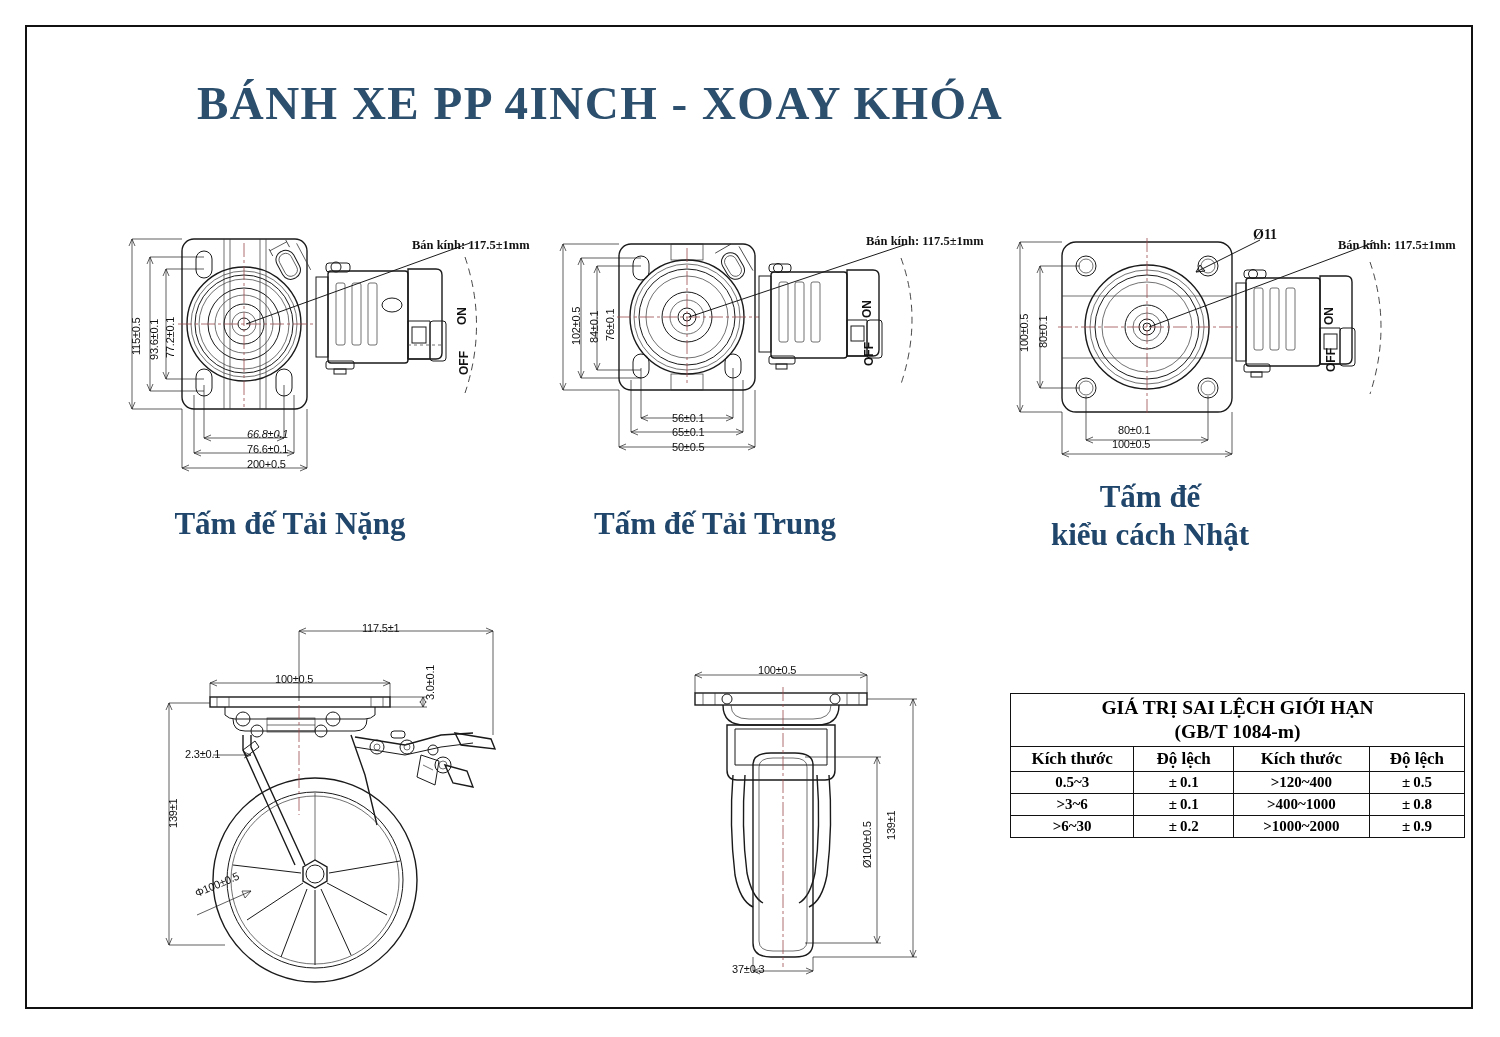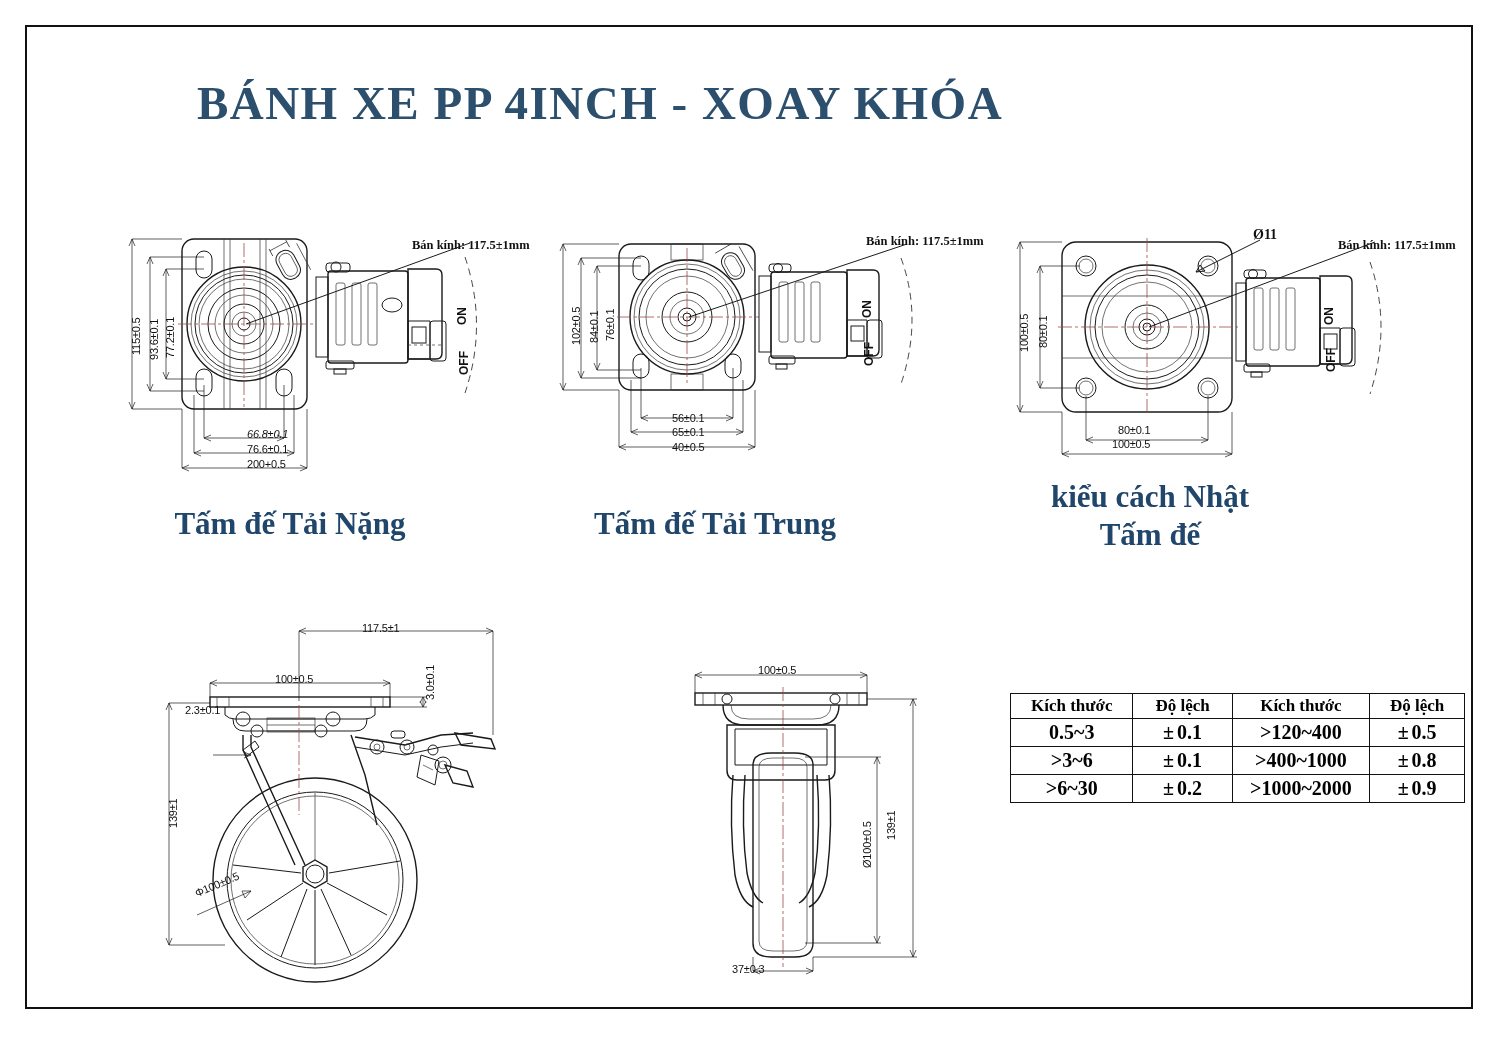--- a/index.html
+++ b/index.html
@@ -53,21 +53,21 @@
     position:absolute;left:1010px;top:693px;width:455px;
     border-collapse:collapse;background:#fff;
     font-family:"Liberation Serif","DejaVu Serif",serif;
   }
   .tol-table td,.tol-table th{
     border:1.6px solid #111;text-align:center;color:#000;
     font-weight:bold;padding:2px 3px;
   }
   .tol-title{font-size:19.5px;line-height:1.22;padding:7px 4px 7px 4px;}
   .tol-head{font-size:17px;padding:6px 3px;}
-  .tol-cell{font-size:20px;padding:5px 3px;}
+  .tol-cell{font-size:15px;padding:5px 3px;}
   .pm{position:relative;}
   .pm::before{content:"\00B1";margin-right:3px;}
 </style>
 </head>
 <body>
 
 <div class="page-border"></div>
 
 <div class="title">BÁNH XE PP 4INCH - XOAY KHÓA</div>
 
@@ -245,21 +245,21 @@
   <path class="dimline" d="M64 219 l7 -3 M64 219 l7 3 M200 219 l-7 -3 M200 219 l-7 3"></path>
   <line class="dimline" x1="64" y1="162" x2="64" y2="219"></line>
   <line class="dimline" x1="200" y1="162" x2="200" y2="219"></line>
 </svg>
 
 <div class="dimtxt v" style="left:570px;top:345px;">102±0.5</div>
 <div class="dimtxt v" style="left:588px;top:343px;">84±0.1</div>
 <div class="dimtxt v" style="left:604px;top:341px;">76±0.1</div>
 <div class="dimtxt" style="left:672px;top:412px;">56±0.1</div>
 <div class="dimtxt" style="left:672px;top:426px;">65±0.1</div>
-<div class="dimtxt" style="left:672px;top:441px;">40±0.5</div>
+<div class="dimtxt" style="left:672px;top:441px;">50±0.5</div>
 <div class="note" style="left:866px;top:234px;">Bán kính: 117.5±1mm</div>
 <div class="onoff" style="left:860px;top:318px;">ON</div>
 <div class="onoff" style="left:862px;top:366px;">OFF</div>
 
 <svg style="left:1010px;top:228px;" width="370" height="230" viewBox="0 0 370 230">
   <rect class="ln2" x="52" y="14" width="170" height="170" rx="14"></rect>
 
   <circle class="ln" cx="76" cy="38" r="10"></circle>
   <circle class="thin" cx="76" cy="38" r="7"></circle>
   <circle class="ln" cx="198" cy="38" r="10"></circle>
@@ -330,22 +330,22 @@
 <div class="dimtxt" style="left:1118px;top:424px;">80±0.1</div>
 <div class="dimtxt" style="left:1112px;top:438px;">100±0.5</div>
 <div class="note" style="left:1253px;top:227px;font-size:14px;">Ø11</div>
 <div class="note" style="left:1338px;top:238px;">Bán kính: 117.5±1mm</div>
 <div class="onoff" style="left:1322px;top:325px;">ON</div>
 <div class="onoff" style="left:1324px;top:372px;">OFF</div>
 
 <div class="caption cap1">Tấm đế Tải Nặng</div>
 <div class="caption cap2">Tấm đế Tải Trung</div>
 <div class="caption cap3">
+  <div>Tấm đế</div>
   <div>kiểu cách Nhật</div>
-  <div>Tấm đế</div>
 </div>
 
 <svg style="left:155px;top:615px;" width="360" height="340" viewBox="0 0 360 340">
 
   <rect class="ln2" x="55" y="82" width="180" height="10"></rect>
   <line class="thin" x1="62" y1="82" x2="62" y2="92"></line>
   <line class="thin" x1="74" y1="82" x2="74" y2="92"></line>
   <line class="thin" x1="216" y1="82" x2="216" y2="92"></line>
   <line class="thin" x1="228" y1="82" x2="228" y2="92"></line>
 
@@ -424,21 +424,21 @@
   <line class="dimline" x1="14" y1="88" x2="55" y2="88"></line>
   <line class="dimline" x1="14" y1="330" x2="70" y2="330"></line>
 
   <line class="dimline" x1="42" y1="300" x2="96" y2="276"></line>
   <path class="dimline" d="M96 276 l-9 0 l3 7 z" fill="#1a1a1a"></path>
 </svg>
 
 <div class="dimtxt" style="left:362px;top:622px;">117.5±1</div>
 <div class="dimtxt" style="left:275px;top:673px;">100±0.5</div>
 <div class="dimtxt v" style="left:424px;top:700px;">3.0±0.1</div>
-<div class="dimtxt" style="left:185px;top:704px;text-align:right;">2.3±0.1</div>
+<div class="dimtxt" style="left:185px;top:748px;text-align:right;">2.3±0.1</div>
 <div class="dimtxt v" style="left:167px;top:828px;">139±1</div>
 <div class="dimtxt" style="left:193px;top:888px;transform:rotate(-23deg);transform-origin:0 0;">Φ100±0.5</div>
 
 <svg style="left:645px;top:645px;" width="300" height="330" viewBox="0 0 300 330">
 
   <rect class="ln2" x="50" y="48" width="172" height="12"></rect>
   <line class="thin" x1="58" y1="48" x2="58" y2="60"></line>
   <line class="thin" x1="70" y1="48" x2="70" y2="60"></line>
   <line class="thin" x1="202" y1="48" x2="202" y2="60"></line>
   <line class="thin" x1="214" y1="48" x2="214" y2="60"></line>
@@ -482,20 +482,26 @@
   <line class="dimline" x1="168" y1="312" x2="168" y2="326"></line>
 </svg>
 
 <div class="dimtxt" style="left:758px;top:664px;">100±0.5</div>
 <div class="dimtxt v" style="left:885px;top:840px;">139±1</div>
 <div class="dimtxt v" style="left:861px;top:868px;">Ø100±0.5</div>
 <div class="dimtxt" style="left:732px;top:963px;">37±0.3</div>
 
 <table class="tol-table">
   <tbody>
+    <tr>
+      <td class="tol-title" colspan="4">
+        <div>GIÁ TRỊ SAI LỆCH GIỚI HẠN</div>
+        <div>(GB/T 1084-m)</div>
+      </td>
+    </tr>
     <tr>
       <td class="tol-head" style="width:125px;">Kích thước</td>
       <td class="tol-head" style="width:100px;">Độ lệch</td>
       <td class="tol-head" style="width:135px;">Kích thước</td>
       <td class="tol-head" style="width:95px;">Độ lệch</td>
     </tr>
     <tr>
       <td class="tol-cell">0.5~3</td>
       <td class="tol-cell pm">0.1</td>
       <td class="tol-cell">&gt;120~400</td>

